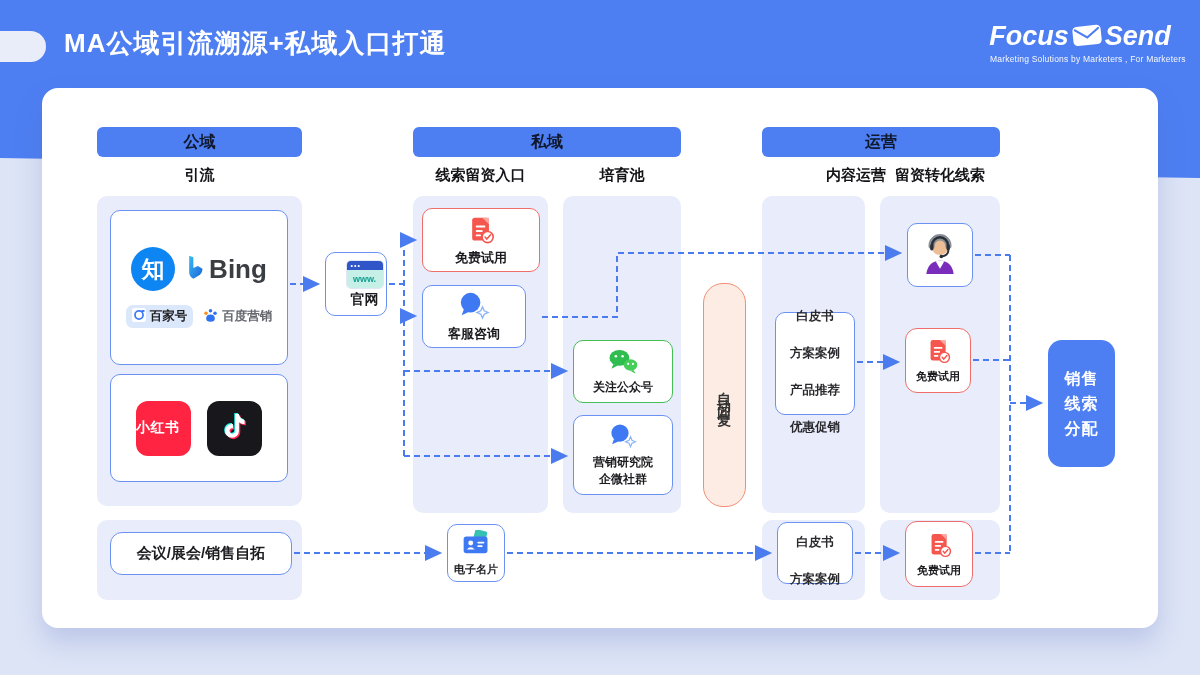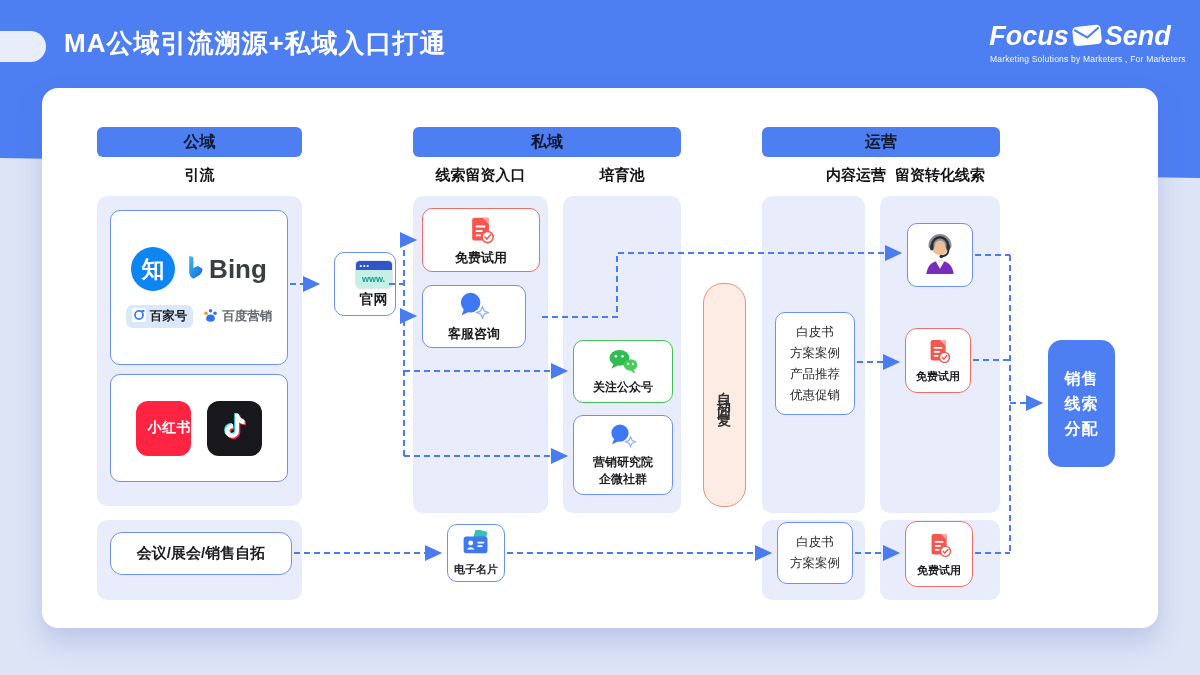--- a/index.html
+++ b/index.html
@@ -35,33 +35,33 @@
   .lrow{display:flex;align-items:center;justify-content:center;gap:10px;}
   .zhihu{width:44px;height:44px;border-radius:50%;background:#0d85f2;color:#fff;font-size:23px;font-weight:bold;
          display:flex;align-items:center;justify-content:center;}
   .bing-wrap{display:flex;align-items:center;gap:4px;}
   .bing-txt{font-size:26px;color:#3a3d42;font-weight:600;}
   .chip{display:flex;align-items:center;gap:4px;background:#dbe7fb;border-radius:7px;padding:3px 6px;}
   .chip span{font-size:12.5px;font-weight:bold;color:#1d1d1f;}
   .baidu-wrap{display:flex;align-items:center;gap:4px;}
   .baidu-wrap span{font-size:12.5px;font-weight:600;color:#63666d;}
   .xhs{width:55px;height:55px;border-radius:12px;background:#ff2442;color:#fff;font-size:14px;font-weight:bold;
-       display:flex;align-items:center;justify-content:flex-end;letter-spacing:.5px;}
+       display:flex;align-items:center;justify-content:flex-start;letter-spacing:.5px;}
   .tiktok{width:55px;height:55px;border-radius:12px;background:#17171c;display:flex;align-items:center;justify-content:center;}
   
   .web-icon{width:36px;height:27px;border-radius:4px;overflow:hidden;box-shadow:0 0 0 1px #dfe6f5;}
   .web-top{height:9px;background:#2f55c8;color:#fff;font-size:7px;line-height:9px;padding-left:4px;letter-spacing:1px;}
   .web-body{height:18px;background:#c6efe8;color:#13a08f;font-size:9px;font-weight:bold;text-align:center;line-height:18px;}
   
   #autoreply{position:absolute;left:703px;top:283px;width:43px;height:224px;background:#fdece4;border:1.5px solid #f08f75;
              border-radius:20px;z-index:2;display:flex;align-items:center;justify-content:center;box-sizing:border-box;}
   #autoreply span{writing-mode:vertical-rl;font-size:14px;font-weight:bold;color:#333;letter-spacing:7px;}
   
   .stack{display:flex;flex-direction:column;align-items:center;justify-content:center;}
-  .stack span{font-size:12.5px;font-weight:400;color:#2a2a2e;line-height:21px;}
+  .stack span{font-size:12.5px;font-weight:700;color:#2a2a2e;line-height:21px;margin-top:16px;}
   
   #assign{position:absolute;left:1048px;top:340px;width:67px;height:127px;background:#4d7ef2;border-radius:14px;z-index:2;
           display:flex;flex-direction:column;align-items:center;justify-content:center;}
   #assign span{color:#fff;font-size:16px;font-weight:bold;line-height:25px;letter-spacing:1px;}
   #arrows{position:absolute;left:0;top:0;z-index:3;pointer-events:none;}
   .meeting-lbl{font-size:15px;font-weight:bold;color:#1c1c20;}
 </style>
 </head>
 <body>
 
@@ -162,21 +162,21 @@
         </g>
       </svg>
     </span>
   </div>
 </div>
 
 <div class="wbox" style="left:110px;top:532px;width:182px;height:43px;border-radius:12px;">
   <span class="meeting-lbl">会议/展会/销售自拓</span>
 </div>
 
-<div class="wbox" style="left:334px;top:252px;width:62px;height:64px;gap:3px;padding-left:17px;">
+<div class="wbox" style="left:325px;top:252px;width:62px;height:64px;gap:3px;padding-left:17px;">
   <div class="web-icon">
     <div class="web-top">•••</div>
     <div class="web-body">www.</div>
   </div>
   <span class="blbl" style="font-size:14px;">官网</span>
 </div>
 
 <div class="wbox red" style="left:422px;top:208px;width:118px;height:64px;gap:2px;">
   <span>
     <svg width="30" height="30" viewBox="0 0 34 32">

